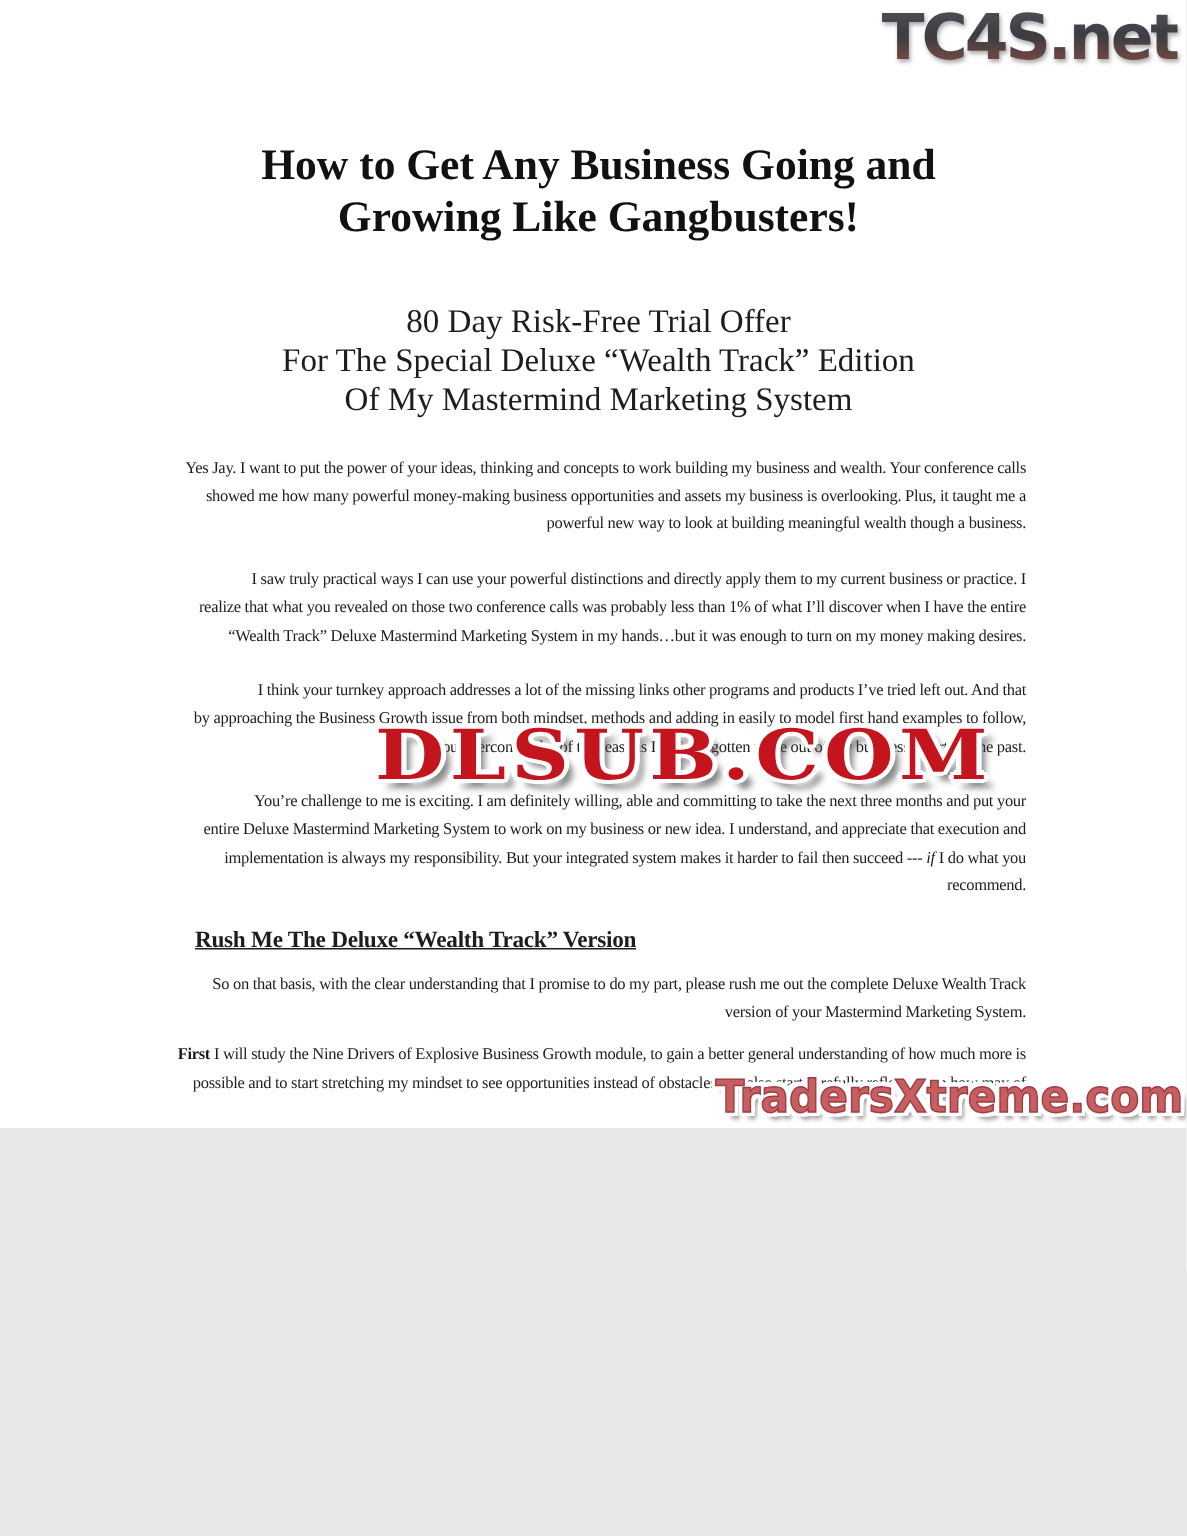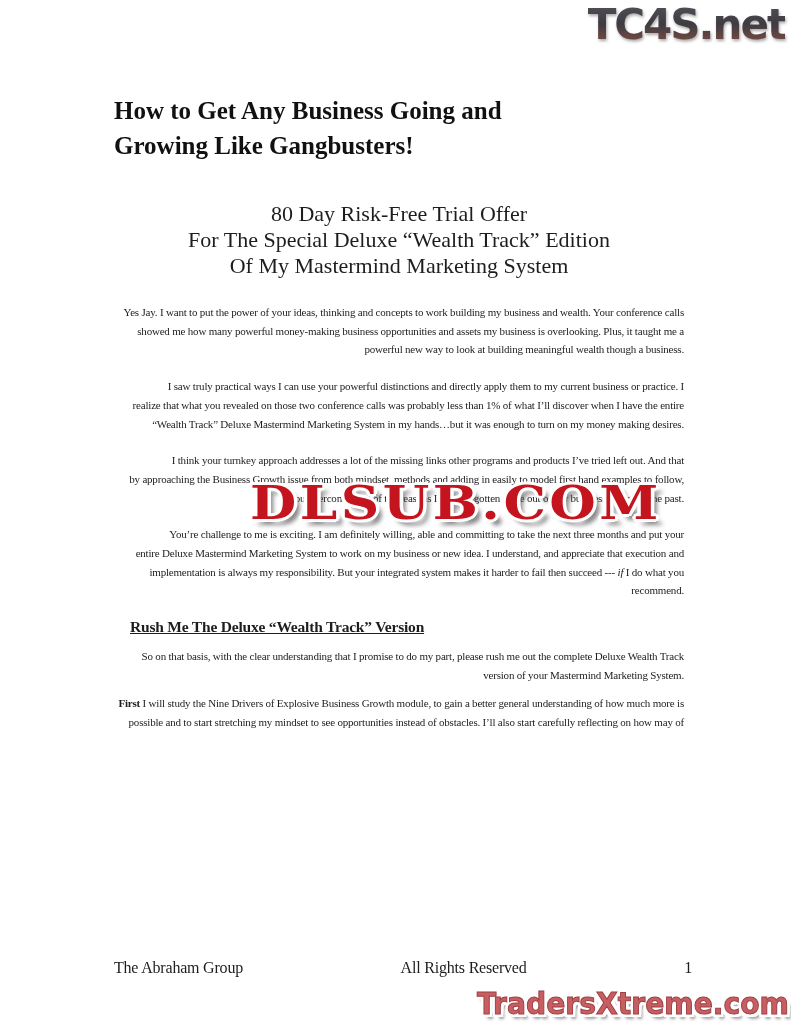--- a/index.html
+++ b/index.html
@@ -1,17 +1,17 @@
 <!DOCTYPE html>
 <html><head>
 <meta charset="utf-8">
 <style>
   html,body { margin:0; padding:0; background:#e8e8e8; }
   .page {
-    position:relative; width:791px; height:1024px; margin:0 auto;
+    position:relative; width:791px; height:752px; margin:0 auto;
     background:#ffffff; overflow:hidden;
     font-family:"Liberation Serif","DejaVu Serif",serif; color:#1d1d1d;
   }
 
   
   .logo {
     position:absolute; top:1px; right:6px;
     font-family:"DejaVu Sans","Liberation Sans",sans-serif;
     font-weight:bold; font-size:42px; line-height:48px; letter-spacing:-2px;
     color:#45424a;
@@ -19,21 +19,21 @@
   @supports (-webkit-background-clip: text) {
     .logo {
       background:linear-gradient(to bottom,#55525a 0%,#3e3c43 48%,#6e4842 80%,#a05c50 100%);
       -webkit-background-clip:text; -webkit-text-fill-color:transparent;
       filter:drop-shadow(1px 2px 1.5px rgba(100,100,100,0.55));
     }
   }
 
   
   .content { position:absolute; left:114px; top:93px; width:570px; }
-  .title { font-weight:bold; font-size:25px; line-height:35px; color:#111; }
+  .title { text-align:center; font-weight:bold; font-size:29px; line-height:35px; color:#111; }
   .subtitle { margin-top:38px; text-align:center; font-size:22px; line-height:26px; }
   .para { margin:10px 0 0 0; font-size:11px; line-height:18.7px; letter-spacing:-0.2px;text-align:right; }
   .para.first { margin-top:24px; }
   .indent { text-indent:47px;margin-top:18px; }
   .heading {
     margin:18px 0 0 16px; font-size:15.5px; line-height:18.7px;
     font-weight:bold; text-decoration:underline; letter-spacing:-0.2px;
   }
   .gap { }
   .bi { font-weight:normal; font-style:italic; }

